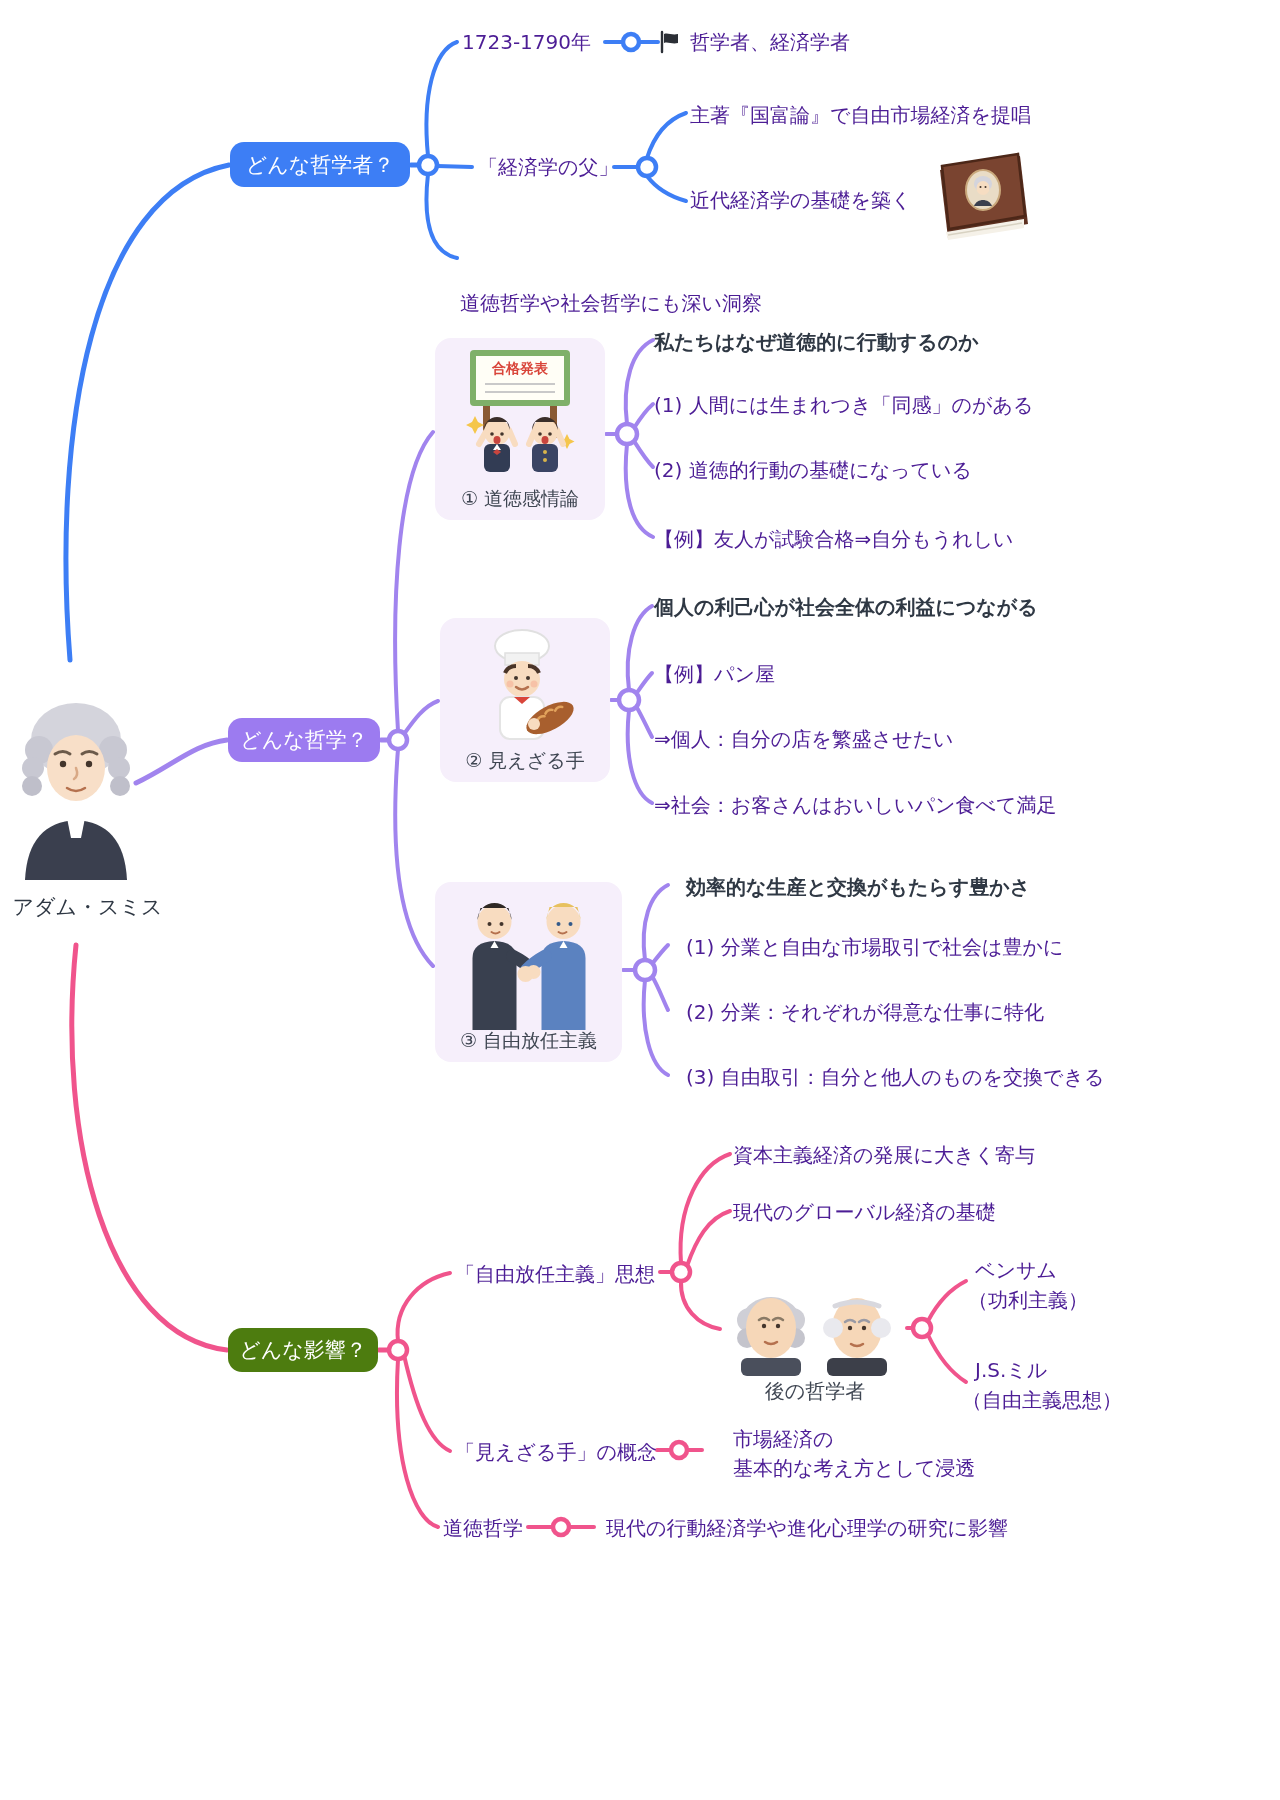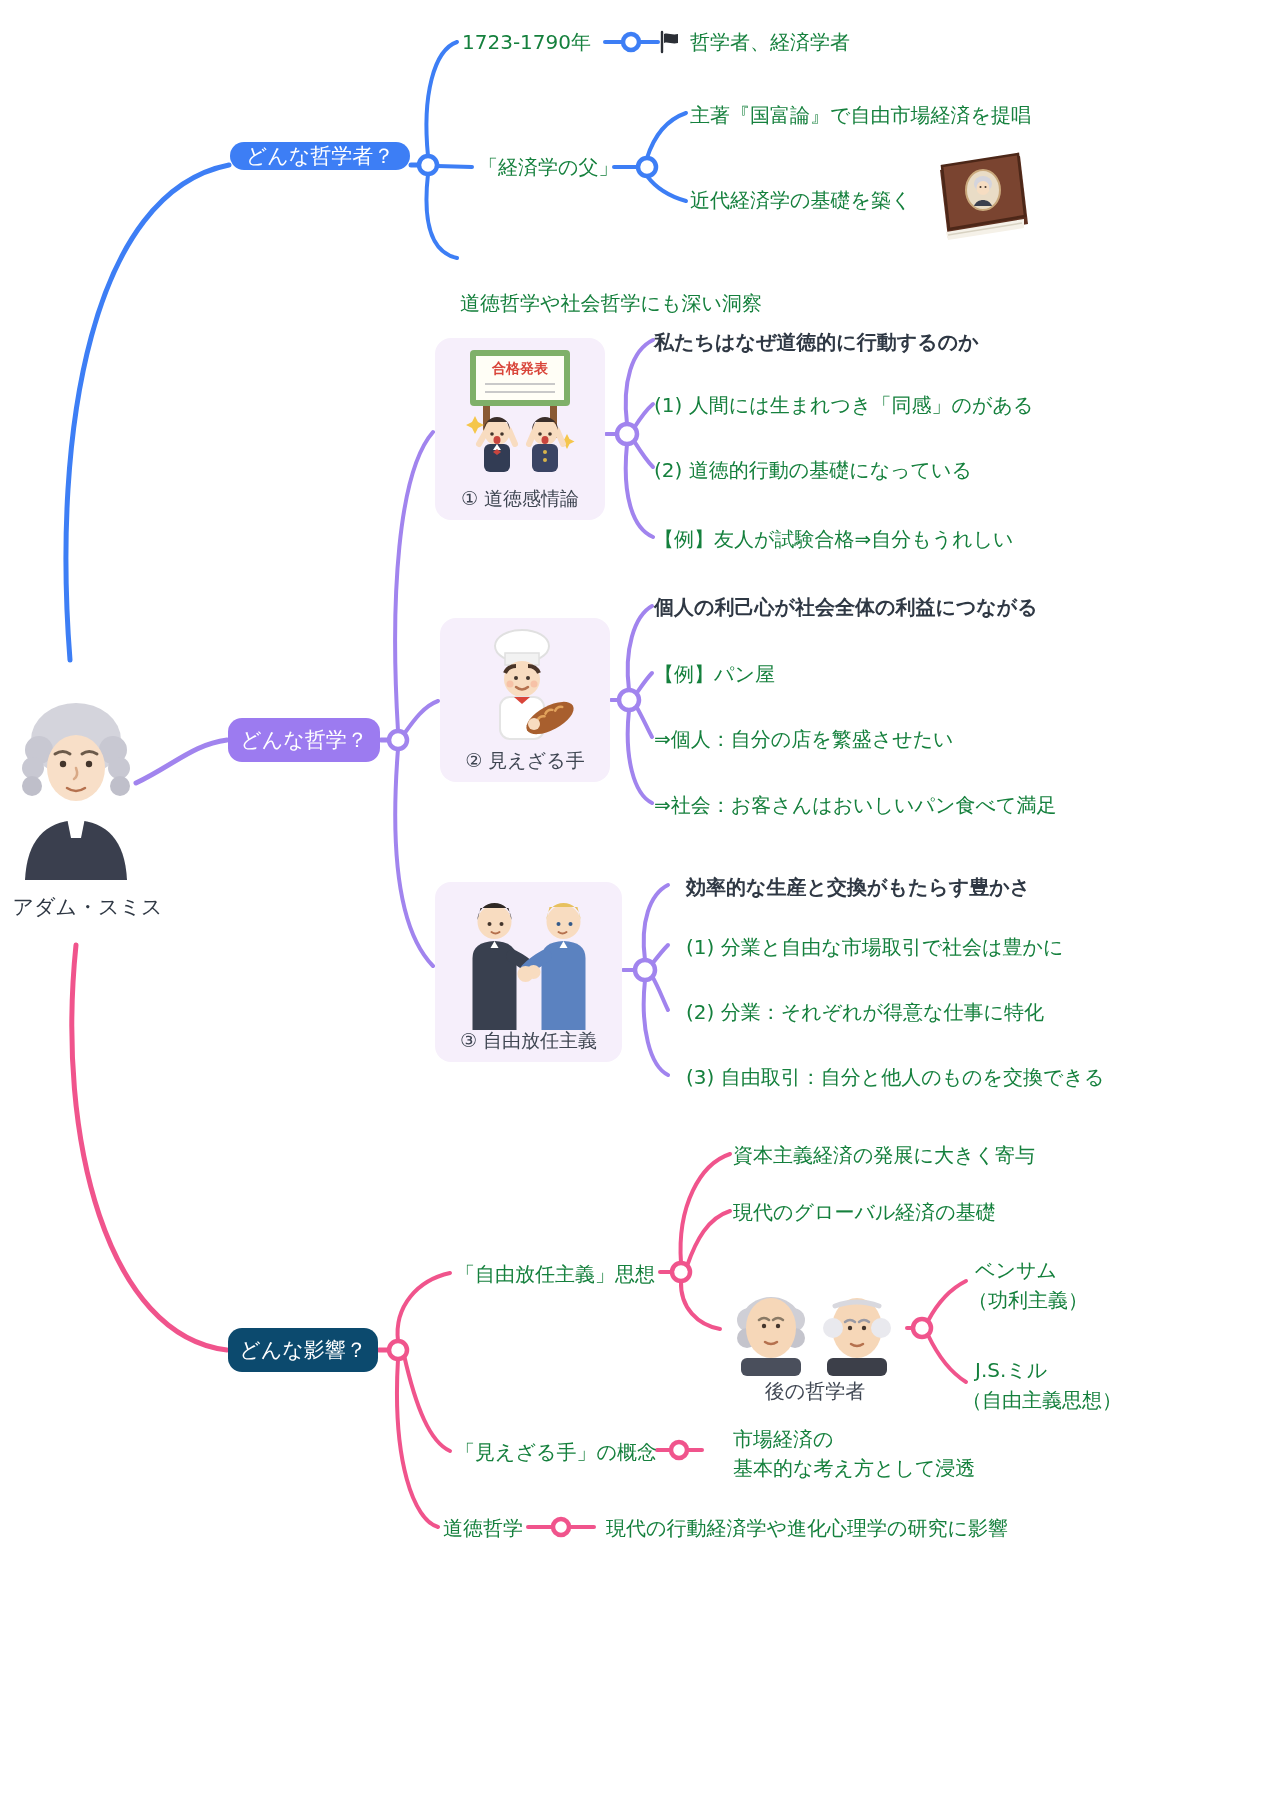--- a/index.html
+++ b/index.html
@@ -1,25 +1,25 @@
 <!DOCTYPE html>
 <html><head>
 <meta charset="utf-8">
 <style>
   html,body{margin:0;padding:0;background:#ffffff;}
   body{font-family:"DejaVu Sans","Liberation Sans",sans-serif;}
   #canvas{position:relative;width:1280px;height:1800px;overflow:hidden;background:#fff;}
   svg.layer{position:absolute;left:0;top:0;pointer-events:none;}
-  .t{position:absolute;font-size:20px;color:#15803d;white-space:nowrap;line-height:1.25;}
+  .t{position:absolute;font-size:20px;color:#4c1d95;white-space:nowrap;line-height:1.25;}
   .bold{font-weight:bold;color:#2F3844;}
   .pill{position:absolute;border-radius:14px;color:#fff;font-size:21px;display:flex;
         align-items:center;justify-content:center;white-space:nowrap;font-weight:500;}
   .pill.blue{background:#3D7EF5;}
   .pill.purple{background:#9C7BF0;}
-  .pill.pink{background:#0c4a6e;}
+  .pill.pink{background:#4d7c0f;}
   .card{position:absolute;background:#F6EFFB;border-radius:16px;}
   .card .card-label{position:absolute;bottom:8px;width:100%;text-align:center;
         font-size:19px;color:#3F4652;white-space:nowrap;}
   .card .illus{position:absolute;top:8px;left:50%;transform:translateX(-50%);}
   .caption{position:absolute;font-size:20px;color:#3F4652;text-align:center;}
   .rootlabel{position:absolute;font-size:21px;font-weight:normal;color:#2F3844;text-align:center;}
 </style>
 </head>
 <body>
 
@@ -104,21 +104,21 @@
     <path d="M 67 66 Q 74 61 82 66" stroke="#6b5a4a" stroke-width="3" fill="none" stroke-linecap="round"></path>
     <circle cx="48" cy="76" r="3.2" fill="#43352c"></circle>
       <circle cx="74" cy="76" r="3.2" fill="#43352c"></circle>
     <path d="M 61 80 Q 64 88 59 91" stroke="#d9a986" stroke-width="2.5" fill="none" stroke-linecap="round"></path>
     <path d="M 52 100 Q 61 106 70 100" stroke="#b5714e" stroke-width="2.5" fill="none" stroke-linecap="round"></path>
     <path d="M 10 192 C 12 152 30 134 61 132 C 92 134 110 152 112 192 Z" fill="#3A3F4E"></path>
     <path d="M 52 130 L 70 130 L 66 150 L 56 150 Z" fill="#ffffff"></path>
   </svg>
   <div class="rootlabel" style="left:0px;top:893px;width:175px;">アダム・スミス</div>
 
-  <div class="pill blue" style="left:230px;top:142px;width:180px;height:28px;">どんな哲学者？</div>
+  <div class="pill blue" style="left:230px;top:142px;width:180px;height:45px;">どんな哲学者？</div>
   <div class="pill purple" style="left:228px;top:718px;width:152px;height:44px;">どんな哲学？</div>
   <div class="pill pink" style="left:228px;top:1328px;width:150px;height:44px;">どんな影響？</div>
 
   <div class="t" style="left:462px;top:30px;">1723-1790年</div>
   <svg class="layer" style="left:658px;top:30px;" width="24" height="24" viewBox="0 0 24 24">
     <line x1="4" y1="2" x2="4" y2="22" stroke="#2B2F36" stroke-width="2.4" stroke-linecap="round"></line>
     <path d="M 6 4 C 10 2.5 14 5.5 20 4 L 20 13 C 14 14.5 10 11.5 6 13 Z" fill="#2B2F36"></path>
   </svg>
   <div class="t" style="left:690px;top:30px;">哲学者、経済学者</div>
   <div class="t" style="left:478px;top:155px;">「経済学の父」</div>

